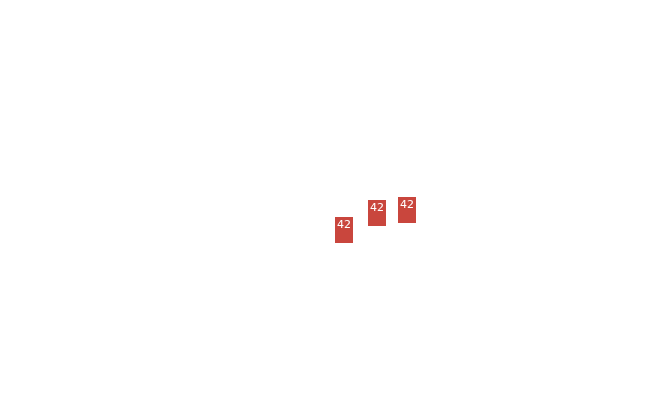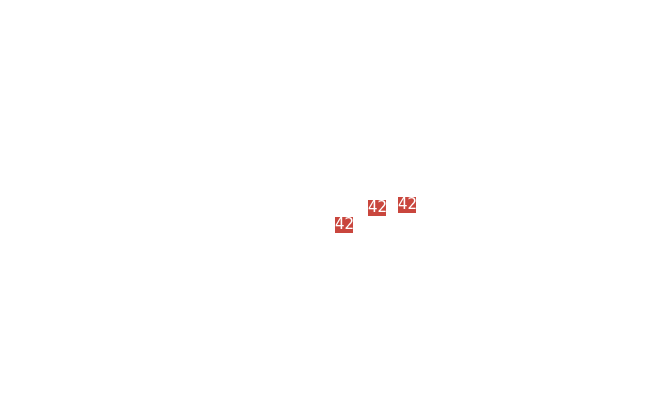--- a/index.html
+++ b/index.html
@@ -12,25 +12,25 @@
     }
     #canvas {
       position: relative;
       width: 650px;
       height: 415px;
       background: #ffffff;
     }
     .badge {
       position: absolute;
       width: 18px;
-      height: 16px;
+      height: 26px;
       background: #c9463d;
       color: #ffffff;
       font-family: "DejaVu Sans", sans-serif;
-      font-size: 15px;
+      font-size: 11px;
       line-height: 15px;
       text-align: center;
       box-sizing: border-box;
       letter-spacing: 0px;
     }
   </style>
 </head>
 <body>
 
 <div id="canvas">

